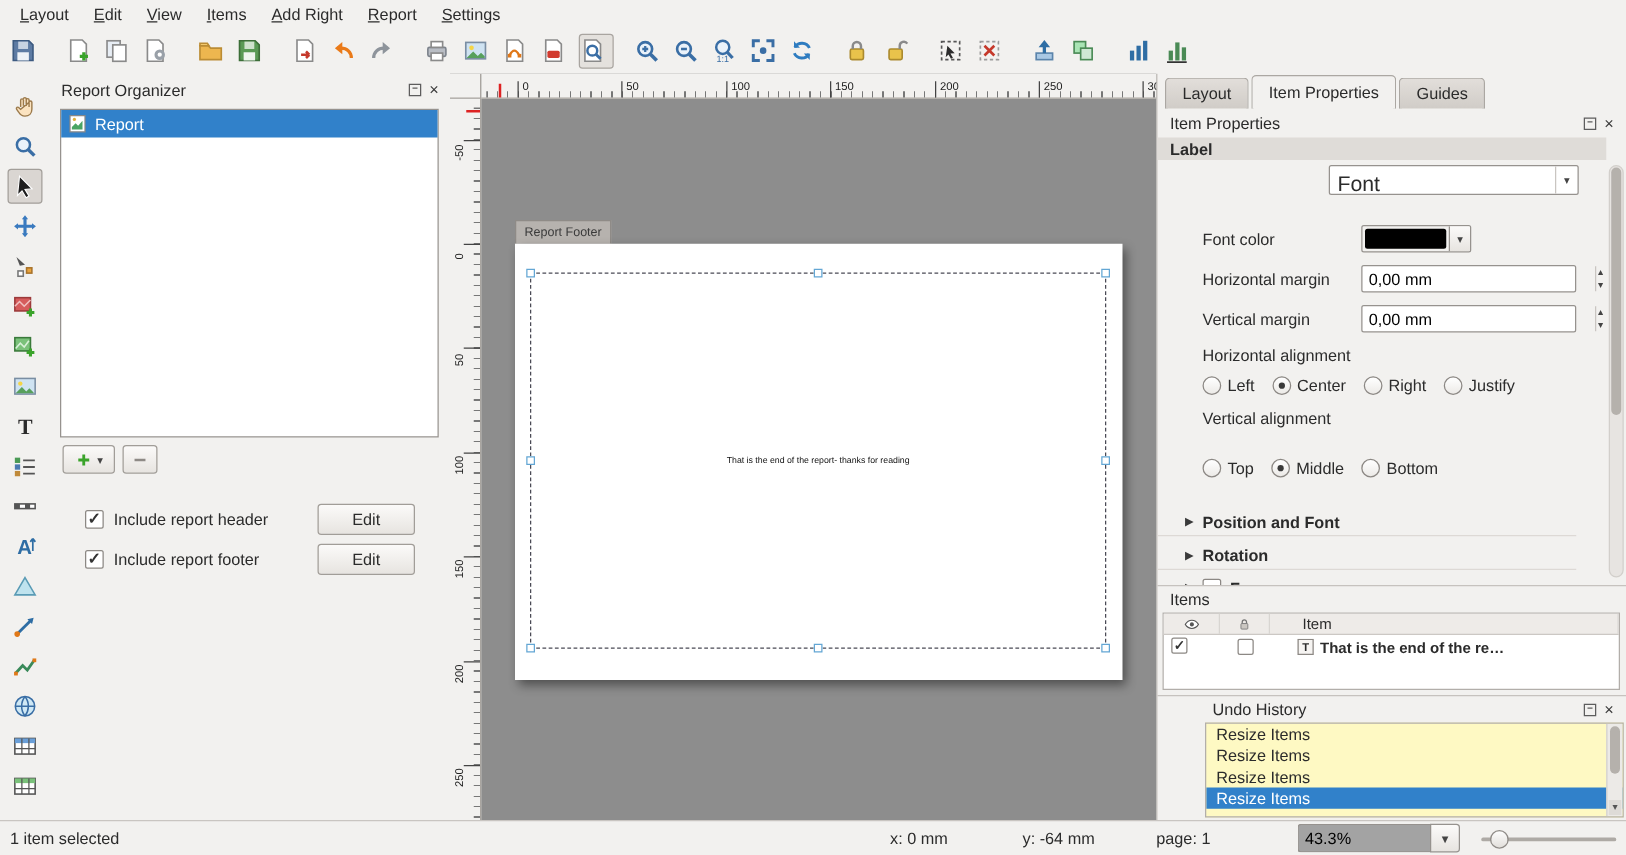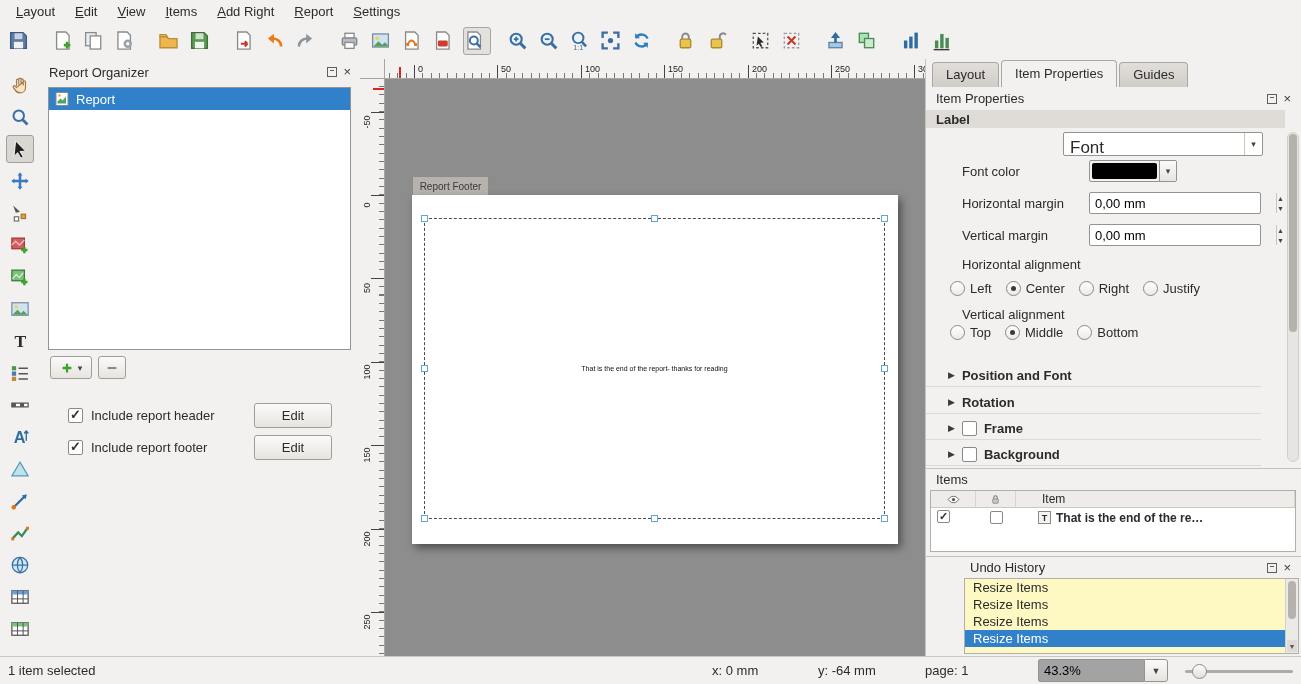--- a/index.html
+++ b/index.html
@@ -90,21 +90,21 @@
   .prow { display:flex; align-items:center; }
   .plabel { flex:1; padding-left:36px; }
   .color-ctl { width:88px; height:22px; display:flex; margin-right:84px; border:1px solid #96928e; border-radius:2px; overflow:hidden; }
   .swatch { flex:1; background:#000; border-radius:2px; margin:2px; }
   .cdd { width:17px; background:linear-gradient(#fbfaf9,#e7e4e0); border-left:1px solid #96928e; display:flex; align-items:center; justify-content:center; font-size:9px; color:#444; }
   .spin { width:172px; height:22px; display:flex; background:#fff; border:1px solid #96928e; border-radius:2px; }
   .spin input { flex:1; border:none; outline:none; padding:0 5px; font:13px "Liberation Sans",sans-serif; background:transparent; }
   .spin .arr { width:16px; border-left:1px solid #c9c5c1; display:flex; flex-direction:column; }
   .spin .arr span { flex:1; display:flex; align-items:center; justify-content:center; font-size:7px; color:#444; }
   .alabel { padding-left:36px; }
-  .radios { display:flex; align-items:center; gap:14px; padding-left:24px; }
+  .radios { display:flex; align-items:center; gap:14px; padding-left:36px; }
   .radio-opt { display:flex; align-items:center; gap:5px; }
   .radio { width:15px; height:15px; border-radius:50%; border:1px solid #8c8884; background:linear-gradient(#fff,#eceae7); position:relative; flex:0 0 auto; }
   .radio.on::after { content:""; position:absolute; inset:4px; border-radius:50%; background:#3a3a3a; }
   .group-row { display:flex; align-items:center; gap:7px; padding-left:22px; height:23px; border-bottom:1px solid #ddd9d5; font-weight:bold; }
   .tri { font-size:9px; color:#3a3a3a; font-weight:normal; }
   .vsb { position:absolute; right:2px; top:4px; width:12px; height:330px; background:#e7e4e1; border:1px solid #d2cfcb; border-radius:6px; }
   .vsb .thumb { position:absolute; left:1px; right:1px; top:1px; height:198px; background:#b5b1ac; border-radius:5px; }
 
   .items-sec { border-top:1px solid #c6c2be; flex:0 0 auto; }
   .sec-title { height:21px; display:flex; align-items:center; padding:0 10px; }
@@ -579,21 +579,21 @@
           <span class="xbtn">×</span>
         </span>
       </div>
       <div class="label-bar">Label</div>
 
       <div class="props">
         <div class="font-combo">
           <span class="fname">Font</span>
           <span class="fdd">▾</span>
         </div>
-        <div class="prow" style="margin-top:4px">
+        <div class="prow" style="margin-top:24px">
           <span class="plabel">Font color</span>
           <span class="color-ctl">
             <span class="swatch"></span>
             <span class="cdd">▾</span>
           </span>
         </div>
         <div class="prow" style="margin-top:10px">
           <span class="plabel">Horizontal margin</span>
           <span class="spin">
             <input readonly="" value="0,00 mm" style="">
@@ -626,21 +626,21 @@
           <span class="radio-opt">
               <span class="radio"></span>
               <span>Right</span>
             </span>
           <span class="radio-opt">
               <span class="radio"></span>
               <span>Justify</span>
             </span>
         </div>
         <div class="alabel" style="margin-top:11px">Vertical alignment</div>
-        <div class="radios" style="margin-top:3px">
+        <div class="radios" style="margin-top:25px">
           <span class="radio-opt">
               <span class="radio"></span>
               <span>Top</span>
             </span>
           <span class="radio-opt">
               <span class="radio on"></span>
               <span>Middle</span>
             </span>
           <span class="radio-opt">
               <span class="radio"></span>

